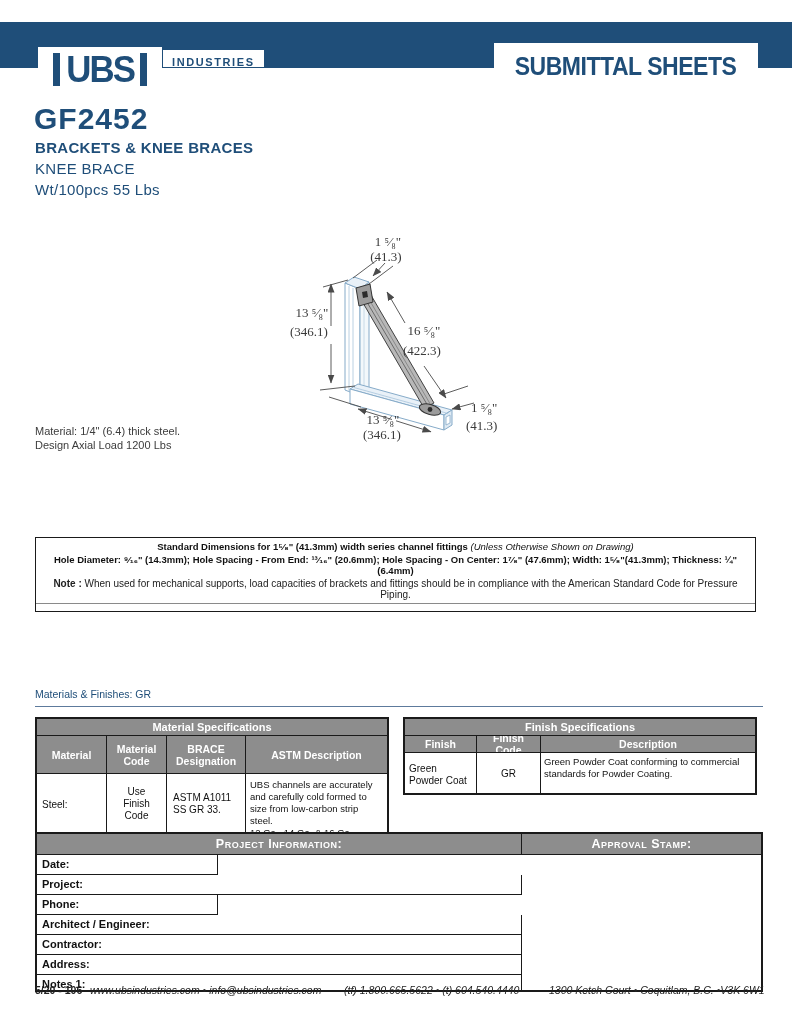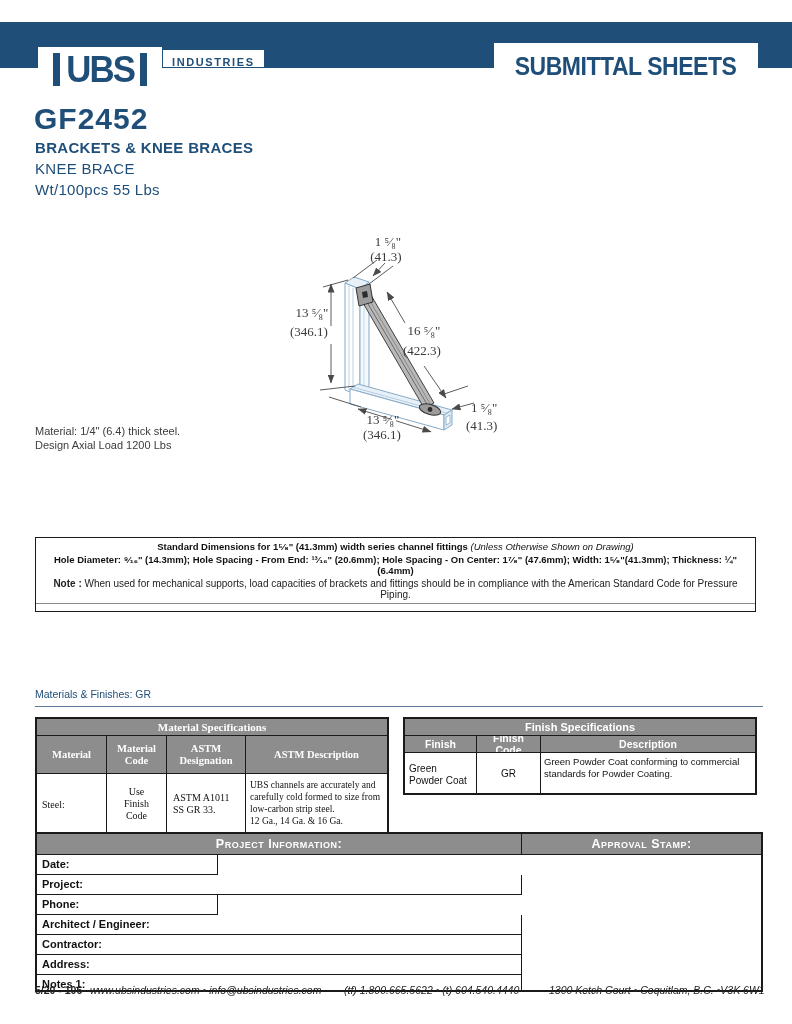--- a/index.html
+++ b/index.html
@@ -54,21 +54,21 @@
   
   .spec{position:absolute; border:2px solid var(--line); display:grid; background:#fff;}
   .cell{border-right:1px solid var(--line); border-bottom:1px solid var(--line); overflow:hidden;}
   .cell.cr{border-right:none;}
   .cell.cb{border-bottom:none;}
   .thead{background:var(--gray); color:#fff; font-weight:bold; text-align:center;}
   .t-title{grid-column:1/-1; font-size:11px; padding:2px 0 2px 0;}
   .t-h{font-size:10.5px; line-height:12px; display:flex; align-items:center; justify-content:center; padding:2px;}
   .t-c{font-size:10px; color:#111;}
 
-  .mtable{left:35px; top:717px; width:354px; grid-template-columns:70px 60px 79px 1fr; grid-template-rows:17px 38px 60px;font-family:Liberation Serif, serif;}
+  .mtable{left:35px; top:717px; width:354px; grid-template-columns:70px 60px 79px 1fr; grid-template-rows:17px 38px 60px;}
   .mt-material{display:flex; align-items:center; padding-left:5px;}
   .mt-code{display:flex; align-items:center; justify-content:center; text-align:center; line-height:12px; padding:2px 8px;}
   .mt-desig{display:flex; align-items:center; justify-content:center; text-align:left; line-height:12px; padding:2px 6px;}
   .mt-desc{font-size:9.5px; line-height:12px; padding:5px 4px;}
 
   .ftable{left:403px; top:717px; width:354px; grid-template-columns:72px 64px 1fr; grid-template-rows:17px 17px 40px;}
   .ft-finish{font-size:10px; line-height:12px; padding:10px 4px;}
   .ft-code{display:flex; align-items:center; justify-content:center;}
   .ft-desc{font-size:9.5px; line-height:12px; padding:3px 3px;}
 
@@ -200,21 +200,21 @@
     <div class="sb-pad"></div>
   </div>
 
   <div class="mf-label">Materials &amp; Finishes: GR</div>
   <div class="mf-rule"></div>
 
   <div class="spec mtable">
     <div class="cell cr thead t-title">Material Specifications</div>
     <div class="cell thead t-h">Material</div>
     <div class="cell thead t-h">Material Code</div>
-    <div class="cell thead t-h">ASTM Designation</div>
+    <div class="cell thead t-h">BRACE Designation</div>
     <div class="cell cr thead t-h">ASTM Description</div>
     <div class="cell cb t-c mt-material">Steel:</div>
     <div class="cell cb t-c mt-code">Use Finish Code</div>
     <div class="cell cb t-c mt-desig">ASTM A1011 SS GR 33.</div>
     <div class="cell cr cb t-c mt-desc">
       <div>UBS channels are accurately and carefully cold formed to size from low-carbon strip steel.</div>
       <div>12 Ga., 14 Ga. &amp; 16 Ga.</div>
     </div>
   </div>
 

